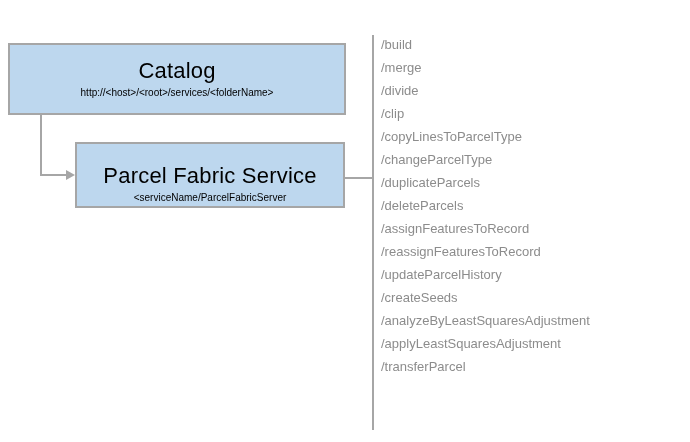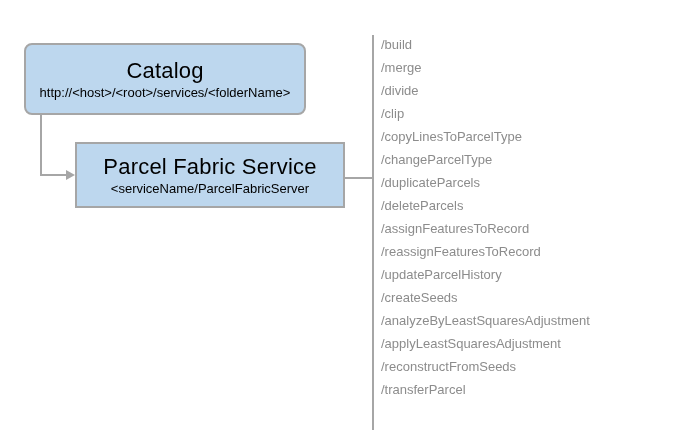--- a/index.html
+++ b/index.html
@@ -30,27 +30,27 @@
     text-align: center;
   }
   .node-box .box-title {
     font-size: 22px;
     font-weight: 400;
     color: var(--title-text);
     line-height: 27px;
     letter-spacing: 0.2px;
   }
   .node-box .box-subtitle {
-    font-size: 13px;
+    font-size: 10px;
     color: var(--title-text);
     line-height: 17px;
     white-space: nowrap;
   }
-  .catalog-box   { left: 24px;  top: 43px;  width: 282px; height: 72px; border-radius: 8px; }
-  .service-box   { left: 75px; top: 142px; width: 270px; height: 66px; }
+  .catalog-box   { left: 8px;  top: 43px;  width: 338px; height: 72px; }
+  .service-box   { left: 75px; top: 142px; width: 270px; height: 66px; justify-content: flex-end; }
 
   .connector { position: absolute; background: var(--connector); }
   .conn-catalog-vert  { left: 40px;  top: 113px; width: 2px;  height: 63px; }
   .conn-catalog-horiz { left: 40px;  top: 174px; width: 28px; height: 2px; }
   .conn-arrowhead {
     position: absolute;
     left: 66px; top: 170px;
     width: 0; height: 0;
     border-top: 5px solid transparent;
     border-bottom: 5px solid transparent;
@@ -103,17 +103,16 @@
       <li>/copyLinesToParcelType</li>
       <li>/changeParcelType</li>
       <li>/duplicateParcels</li>
       <li>/deleteParcels</li>
       <li>/assignFeaturesToRecord</li>
       <li>/reassignFeaturesToRecord</li>
       <li>/updateParcelHistory</li>
       <li>/createSeeds</li>
       <li>/analyzeByLeastSquaresAdjustment</li>
       <li>/applyLeastSquaresAdjustment</li>
-      <li>/reconstructFromSeeds</li>
       <li>/transferParcel</li>
     </ul>
 
 </div>
 
 </body></html>

